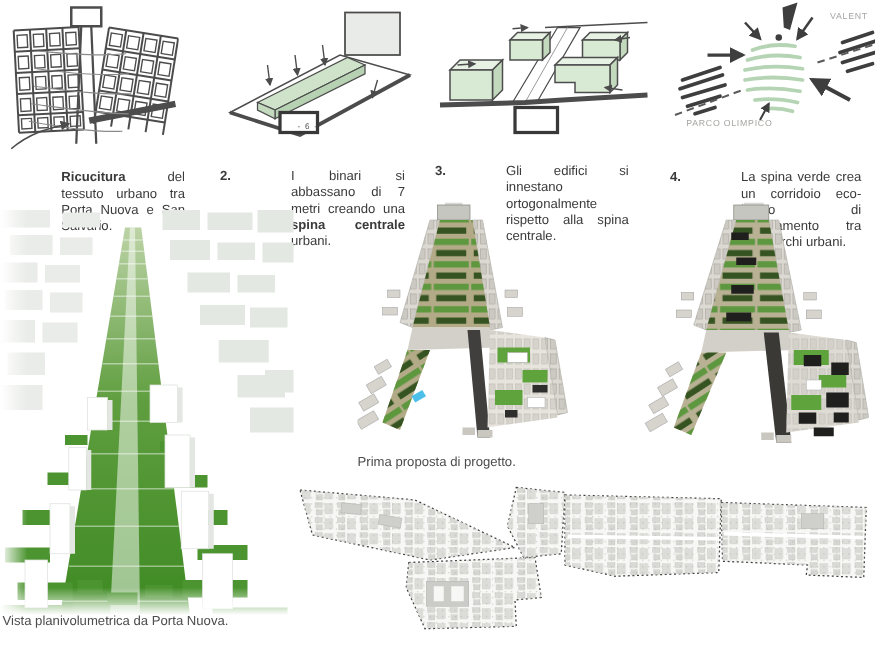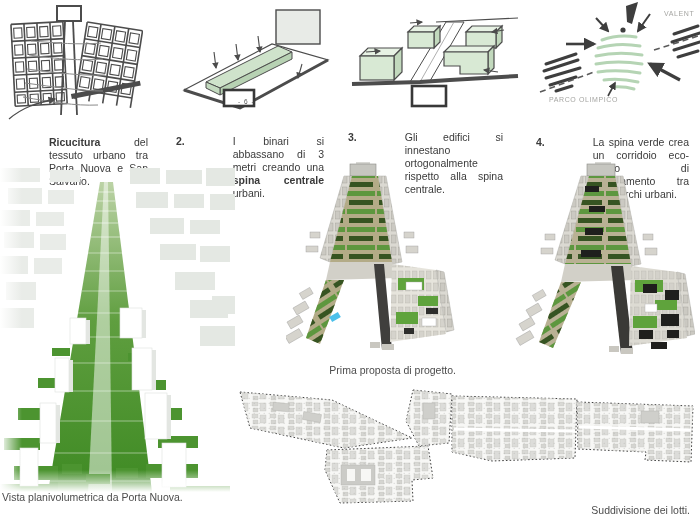--- a/index.html
+++ b/index.html
@@ -4,21 +4,21 @@
 <style>
   html,body{margin:0;padding:0;background:#fff;}
   .page{position:relative;width:700px;height:525px;background:#ffffff;overflow:hidden;
         font-family:"Liberation Sans",sans-serif;}
   .abs{position:absolute;}
   .step{position:absolute;font-size:10.5px;line-height:13px;color:#3a3a3a;display:flex;gap:4px;}
   .step .num{font-weight:bold;flex:0 0 auto;}
   .step .txt{flex:1 1 auto;text-align:justify;margin-left:44px;}
   .step .txt b{font-weight:bold;}
   .cap{position:absolute;font-size:10.5px;line-height:13px;color:#4c4c4c;white-space:nowrap;}
-  .cap.center{text-align:right;white-space:nowrap;}
+  .cap.center{text-align:left;white-space:nowrap;}
   .small-label{position:absolute;font-size:7px;letter-spacing:.6px;color:#a5a5a2;white-space:nowrap;}
   .depth-note{position:absolute;font-size:6.5px;color:#555;letter-spacing:1px;}
   svg{display:block;}
 </style>
 </head>
 <body>
 
 <div class="page">
 
   <svg width="0" height="0" style="position:absolute" aria-hidden="true">
@@ -232,21 +232,21 @@
   <span class="small-label" style="left:549px;top:96px">PARCO OLIMPICO</span>
   <span class="small-label" style="left:664px;top:10px">VALENT</span>
   <span class="depth-note" style="left:238px;top:98px">- 6 -</span>
 
   <p class="step" style="left:1px;top:125px;width:147px">
     <span class="num"></span>
     <span class="txt"><b>Ricucitura</b> <span>del tessuto urbano tra Porta Nuova e San Salvario.</span></span>
   </p>
   <p class="step" style="left:176px;top:124px;width:148px">
     <span class="num">2.</span>
-    <span class="txt"><span>I binari si abbassano di 3 metri creando una</span> <b>spina centrale</b> <span>urbani.</span></span>
+    <span class="txt"><span>I binari si abbassano di 7 metri creando una</span> <b>spina centrale</b> <span>urbani.</span></span>
   </p>
   <p class="step" style="left:348px;top:120px;width:155px">
     <span class="num">3.</span>
     <span class="txt">Gli edifici si innestano ortogonalmente rispetto alla spina centrale.</span>
   </p>
   <p class="step" style="left:536px;top:125px;width:153px">
     <span class="num">4.</span>
     <span class="txt">La spina verde crea un corridoio eco­logico di collegamento tra due parchi urbani.</span>
   </p>
 
@@ -476,15 +476,14 @@
     </g>
     <rect x="108" y="88" width="34" height="20" fill="#cbcbc7" stroke="#aeaeaa" stroke-width="0.4"></rect>
     <rect x="114" y="92" width="8" height="12" fill="#f7f7f5"></rect>
     <rect x="128" y="92" width="10" height="12" fill="#f7f7f5"></rect>
     <line x1="221" y1="52" x2="342" y2="54" stroke="#ffffff" stroke-width="3"></line>
     <line x1="346" y1="50" x2="458" y2="53" stroke="#ffffff" stroke-width="3"></line>
   </svg>
 
   <p class="cap" style="left:2px;top:480px">Vista planivolumetrica da Porta Nuova.</p>
   <p class="cap center" style="left:286px;top:353px;width:170px">Prima proposta di progetto.</p>
-  <p class="cap" style="left:540px;top:493px;width:150px;text-align:right">Suddivisione dei lotti.</p>
 
 </div>
 
 </body></html>

